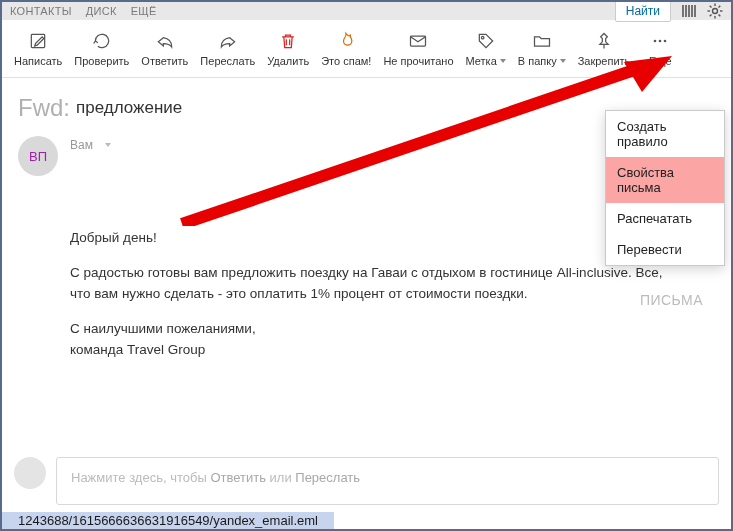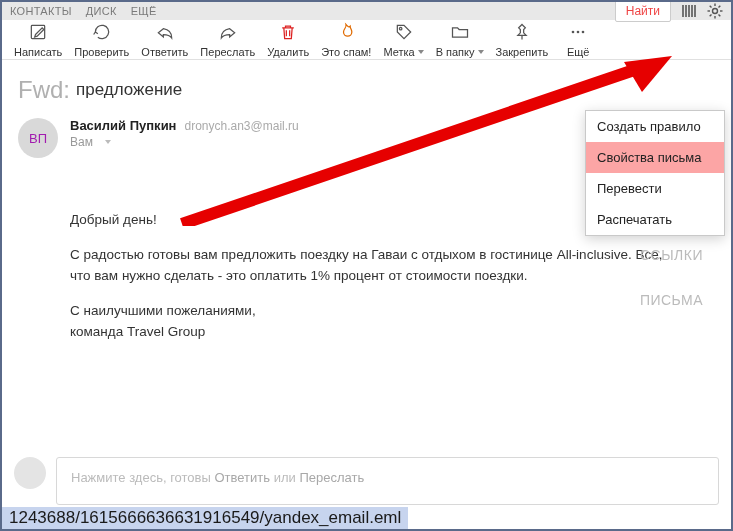--- a/index.html
+++ b/index.html
@@ -22,28 +22,28 @@
     padding: 0 8px;
     gap: 14px;
     color: #7a7a7a;
     font-size: 11px;
     text-transform: uppercase;
     letter-spacing: .3px;
   }
   .topnav .right { margin-left: auto; display:flex; align-items:center; gap:10px; }
   .search-btn {
     background:#fff; border:1px solid #ccc; border-radius:2px;
-    padding:3px 10px; font-size:12px; text-transform:none; color:#ef4444;
+    padding:3px 10px; font-size:12px; text-transform:none; color:#0369a1;
   }
   .gear, .barcode { width:16px; height:16px; display:inline-block; }
   .gear svg, .barcode svg { width:100%; height:100%; }
 
   
   .toolbar {
-    height: 40px;
+    height: 58px;
     border-bottom: 1px solid #e0e0e0;
     display:flex; align-items:center;
     padding: 0 6px;
   }
   .tb-item {
     display:flex; flex-direction:column; align-items:center; justify-content:center;
     min-width:48px; padding:2px 6px;
     color:#333; font-size:11px; gap:4px;
     cursor:pointer;
   }
@@ -107,21 +107,21 @@
   .side-label {
     position:absolute; right:28px; color:#bbb; font-size:14px; letter-spacing:.5px; text-transform:uppercase;
   }
   .side-links  { top:245px; }
   .side-msgs   { top:290px; }
 
   
   .dropdown {
     position:absolute;
     top:108px; right:6px;
-    width:140px;
+    width:120px;
     background:#fff;
     border:1px solid #c9c9c9;
     box-shadow: 0 3px 12px rgba(0,0,0,.18);
     z-index:50;
   }
   .dropdown .dd-item {
     padding:8px 11px; font-size:13px; color:#222; cursor:pointer;
   }
   .dropdown .dd-item.hover { background:#fca5a5; }
 
@@ -131,22 +131,22 @@
     width:500px; height:170px;
     z-index:60; pointer-events:none;
   }
   .arrow-annot svg { width:100%; height:100%; }
 
   
   .footer-path {
     position:absolute; left:0; bottom:0;
     background:#c7d4ee;
     color:#1a1a1a;
-    font-size:17px;
-    padding:1px 7px;
+    font-size:13px;
+    padding:1px 16px;
   }
 </style>
 </head>
 <body>
 
 <div class="topnav">
   <span>КОНТАКТЫ</span>
   <span>ДИСК</span>
   <span>ЕЩЁ</span>
   <div class="right">
@@ -228,20 +228,29 @@
     <span class="ico">
         <svg viewBox="0 0 24 24">
           <path d="M12 3c1 4-3 5-3 9a5 5 0 0 0 10 0c0-3-2-4-2-7-2 2-3 0-5-2z"></path>
         </svg>
       </span>
     <span class="lbl">Это спам!</span>
   </div>
   <div class="tb-item">
     <span class="ico">
         <svg viewBox="0 0 24 24">
+          <rect x="3" y="6" width="18" height="12" rx="1"></rect>
+          <path d="M3 7l9 6 9-6"></path>
+        </svg>
+      </span>
+    <span class="lbl">Не прочитано</span>
+  </div>
+  <div class="tb-item">
+    <span class="ico">
+        <svg viewBox="0 0 24 24">
           <path d="M4 4h8l8 8-8 8-8-8V4z"></path>
           <circle cx="8" cy="8" r="1.5"></circle>
         </svg>
       </span>
     <span class="lbl">
         <span>Метка</span>
         <span class="caret"></span>
       </span>
   </div>
   <div class="tb-item">
@@ -277,56 +286,52 @@
 </div>
 
 <div class="subject-row">
   <span class="fwd">Fwd:</span>
   <span class="subj">предложение</span>
 </div>
 
 <div class="msg-header">
   <div class="avatar">ВП</div>
   <div class="sender-block">
-    <div class="sender-line">
-      <span class="sender-name">Василий Пупкин</span>
-      <span class="sender-email">dronych.an3@mail.ru</span>
-    </div>
     <div class="to-line">
       <span>Вам</span>
         <span class="to-caret"></span>
     </div>
   </div>
   <div class="date">сегодн</div>
 </div>
 
 <div class="msg-body">
   <p>Добрый день!</p>
   <p>С радостью готовы вам предложить поездку на Гаваи с отдыхом в гостинице All-inclusive. Все, что вам нужно сделать - это оплатить 1% процент от стоимости поездки.</p>
   <p style="margin-bottom:0"><span>С наилучшими пожеланиями,</span><br><span>команда Travel Group</span></p>
 </div>
 
 <div class="side-label side-links">ССЫЛКИ</div>
 <div class="side-label side-msgs">ПИСЬМА</div>
 
 <div class="dropdown">
   <div class="dd-item">Создать правило</div>
   <div class="dd-item hover">Свойства письма</div>
+  <div class="dd-item">Распечатать</div>
   <div class="dd-item">Перевести</div>
-  <div class="dd-item">Распечатать</div>
 </div>
 
 <div class="arrow-annot">
   <svg viewBox="0 0 500 170">
     <defs></defs>
     <line x1="10" y1="168" x2="468" y2="12" stroke="#e60000" stroke-width="12"></line>
     <polygon points="500,0 452,6 470,36" fill="#e60000"></polygon>
   </svg>
 </div>
 
 <div class="reply-wrap">
   <div class="reply-avatar"></div>
   <div class="reply-box">
-    <span>Нажмите здесь, готовы </span><span class="reply-link">Ответить</span><span> или </span><span class="reply-link">Переслать</span>
+    <span>Нажмите здесь, чтобы </span><span class="reply-link">Ответить</span><span> или </span><span class="reply-link">Переслать</span>
   </div>
 </div>
 
 <div class="footer-path">1243688/1615666636631916549/yandex_email.eml</div>
 
 </body></html>

